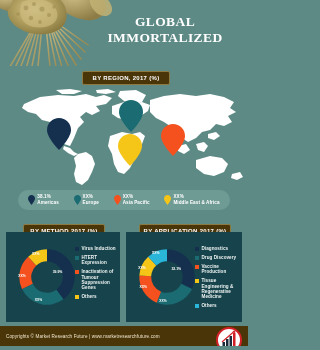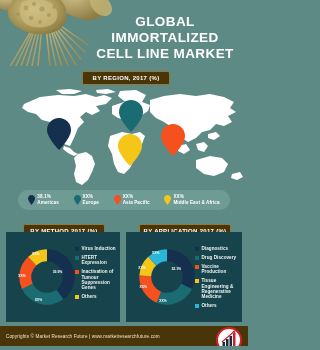--- a/index.html
+++ b/index.html
@@ -10,21 +10,21 @@
     position:relative;
   }
   #page{position:absolute;inset:0;background:#5d8a85;}
 
   
   .header{position:absolute;left:0;top:0;width:248px;height:66px;overflow:hidden;background:#5d8a85;}
   .micro{position:absolute;left:-6px;top:-10px;width:120px;height:86px;}
   .title{
     position:absolute;right:8px;top:14px;width:150px;
     text-align:center;color:#ffffff;
-    font-family:Liberation Sans, sans-serif;
+    font-family:Liberation Serif, serif;
     font-weight:bold;font-size:13.5px;line-height:16px;
     letter-spacing:0.4px;text-transform:uppercase;
   }
 
   
   .badge{
     background:#4a3508;border:1px solid #8d7a42;border-radius:2px;
     color:#ffffff;font-weight:bold;text-align:center;
     font-size:6px;letter-spacing:0.3px;text-transform:uppercase;
     padding:3px 0 3px;
@@ -130,21 +130,20 @@
         <circle cx="48" cy="19" r="2.6"></circle>
           <circle cx="55" cy="25" r="2.1"></circle>
         <circle cx="37" cy="28" r="2.3"></circle>
           <circle cx="46" cy="32" r="1.9"></circle>
         <circle cx="24" cy="24" r="1.8"></circle>
           <circle cx="60" cy="17" r="1.7"></circle>
       </g>
     </svg>
     <div class="title">
       <span>Global Immortalized</span><br>
-      <span>Cell Line Market</span>
     </div>
   </div>
 
   <div class="badge badge-region">By Region, 2017 (%)</div>
 
   <div class="map-wrap">
     <svg viewBox="0 0 248 98">
       <rect x="0" y="0" width="248" height="98" fill="#5d8a85"></rect>
       <g fill="#ffffff">
 

